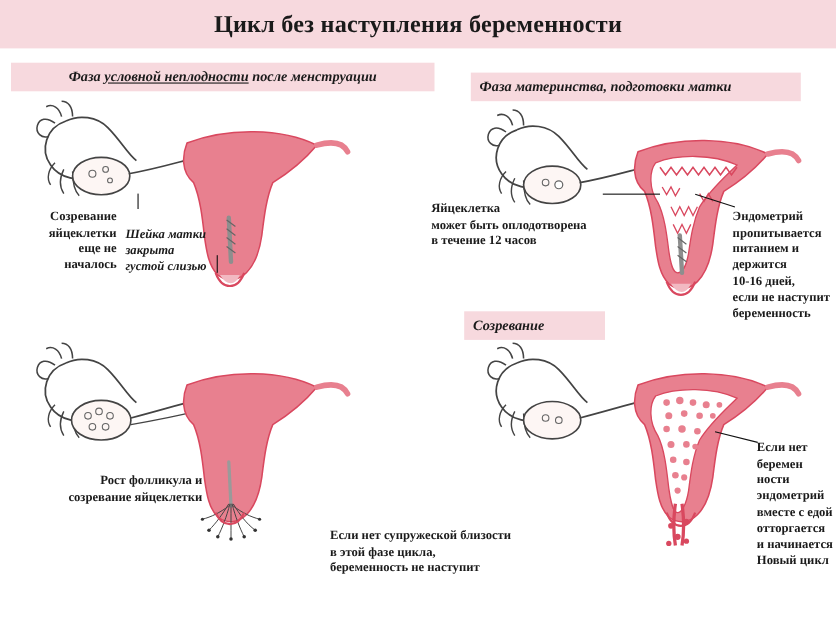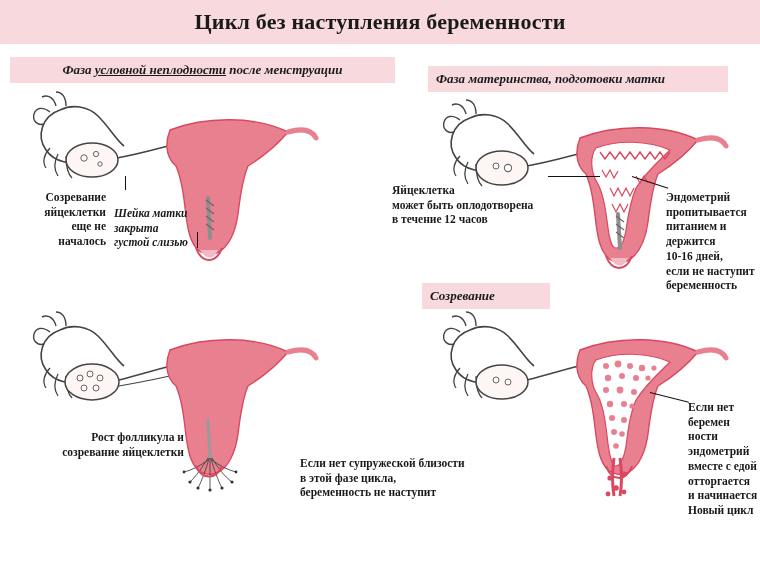--- a/index.html
+++ b/index.html
@@ -230,21 +230,21 @@
       <circle cx="202" cy="180" r="1.6" fill="#333"></circle>
       <circle cx="212" cy="174" r="1.6" fill="#333"></circle>
       <circle cx="164" cy="164" r="1.4" fill="#333"></circle>
       <circle cx="216" cy="164" r="1.4" fill="#333"></circle>
       <path d="M176 158 C182 172 196 172 202 158" fill="none" stroke="#d9485f" stroke-width="2"></path>
     </svg>
   </div>
 
   <div class="plain-note" style="left:24px; top:430px; width:160px; white-space:pre-line;text-align:right;">Рост фолликула и
 созревание яйцеклетки</div>
-  <div class="plain-note" style="left:300px; top:456px; width:210px; white-space:pre-line;">Если нет супружеской близости
+  <div class="plain-note" style="left:300px; top:480px; width:210px; white-space:pre-line;">Если нет супружеской близости
 в этой фазе цикла,
 беременность не наступит</div>
 
   <div class="fig" style="left:430px; top:308px;">
     <svg width="300" height="195" viewBox="0 0 300 195" xmlns="http://www.w3.org/2000/svg">
       <path d="M40 22 C22 28 16 48 26 62 C34 74 52 78 66 72" fill="none" stroke="#444" stroke-width="1.6"></path>
       <path d="M40 22 C52 16 68 18 78 28 C90 40 96 52 104 58" fill="none" stroke="#444" stroke-width="1.6"></path>
       <path d="M30 24 C22 18 16 20 14 26 C12 33 18 38 24 36" fill="none" stroke="#444" stroke-width="1.4"></path>
       <path d="M36 18 C34 10 28 6 22 9" fill="none" stroke="#444" stroke-width="1.4"></path>
       <path d="M46 18 C46 9 42 4 36 4" fill="none" stroke="#444" stroke-width="1.4"></path>

